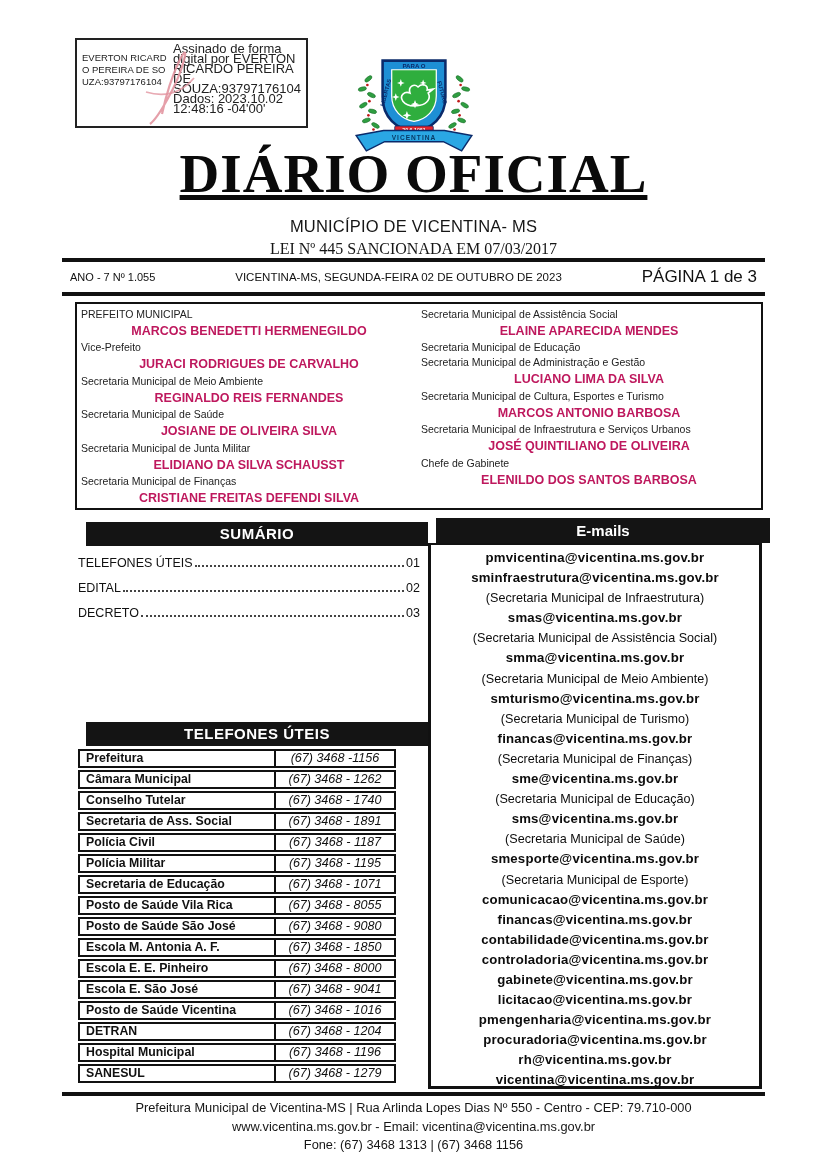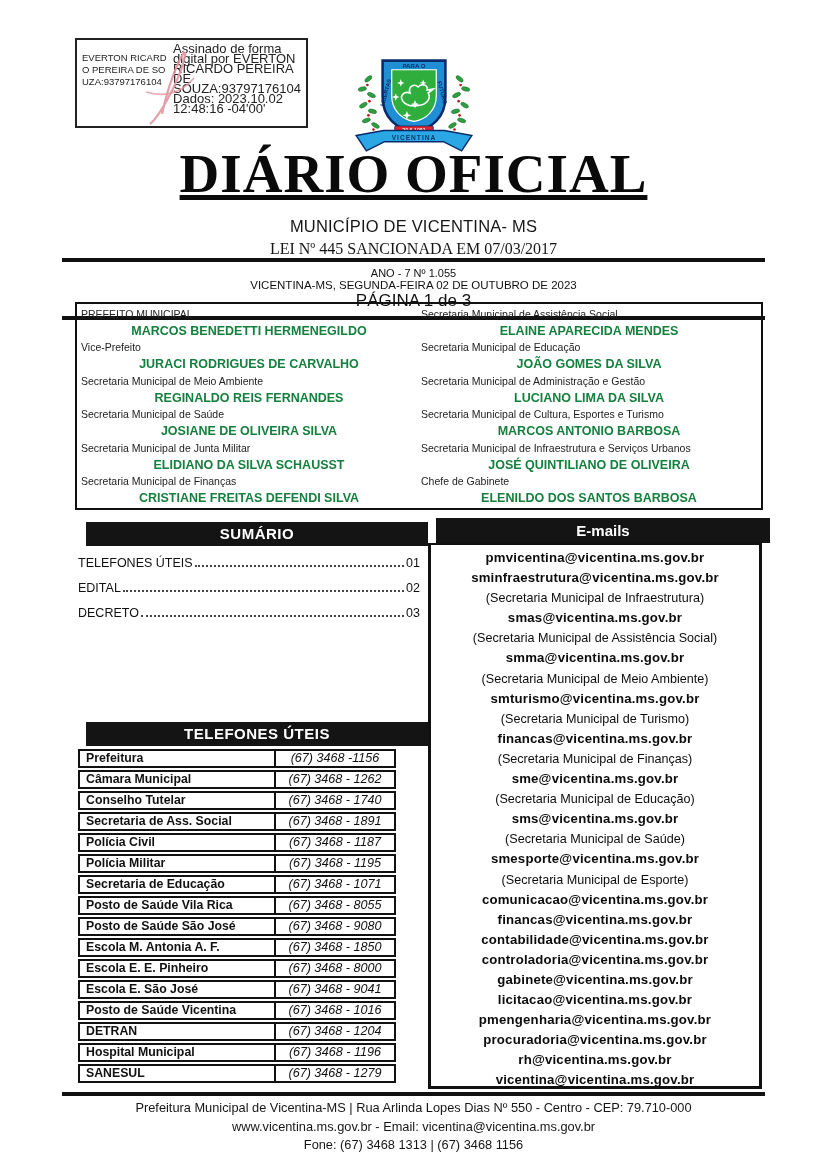--- a/index.html
+++ b/index.html
@@ -23,31 +23,31 @@
            letter-spacing:1px; color:#0a0a0a;text-decoration:underline; }
   .municipality { position:absolute; left:0; top:217px; width:100%; text-align:center;
            font-size:16.5px; font-weight:500; letter-spacing:.2px; color:#161616; }
   .law { position:absolute; left:0; top:240px; width:100%; text-align:center;
            font-family:"Liberation Serif", serif; font-size:16px; color:#161616; }
 
   
   .info-bar { position:absolute; left:62px; top:258px; width:703px;
               border-top:4px solid #111; border-bottom:4px solid #111;
               display:flex; align-items:center; justify-content:space-between;
-              padding:5px 8px;flex-direction:column; }
+              padding:5px 8px; }
   .info-edition { font-size:11px; }
   .info-date { font-size:11.5px; }
   .info-page { font-size:17px; }
 
   
   .officials { position:absolute; left:75px; top:302px; width:688px; height:208px;
                border:2px solid #111; display:flex; padding:3px 2px; }
   .off-col { width:50%; padding:0 2px; }
   .off-role { font-size:10.5px; line-height:15px; color:#222; text-align:left; }
-  .off-name { font-size:12.5px; line-height:18.4px; font-weight:bold; text-align:center; color:#15803d; }
+  .off-name { font-size:12.5px; line-height:18.4px; font-weight:bold; text-align:center; color:#be185d; }
 
   
   .black-bar { background:#141414; color:#fff; font-weight:bold; text-align:center;margin-left:8px; }
 
   
   .summary-header { position:absolute; left:78px; top:522px; width:342px; height:24px;
                     font-size:15px; line-height:24px; letter-spacing:.5px; }
   .summary-list { position:absolute; left:78px; top:551px; width:342px; }
   .summary-item { display:flex; align-items:baseline; font-size:12.5px; line-height:25px; }
   .leader { flex:1; border-bottom:2px dotted #444; margin:0 2px 4px 2px; }
@@ -212,21 +212,20 @@
       </div>
     <div class="off-col">
 
         <div>
           <div class="off-role">Secretaria Municipal de Assistência Social</div>
           <div class="off-name">ELAINE APARECIDA MENDES</div>
         </div>
 
         <div>
           <div class="off-role">Secretaria Municipal de Educação</div>
-          <div class="off-name">JOÃO GOMES DA SILVA</div>
         </div>
 
         <div>
           <div class="off-role">Secretaria Municipal de Administração e Gestão</div>
           <div class="off-name">LUCIANO LIMA DA SILVA</div>
         </div>
 
         <div>
           <div class="off-role">Secretaria Municipal de Cultura, Esportes e Turismo</div>
           <div class="off-name">MARCOS ANTONIO BARBOSA</div>

